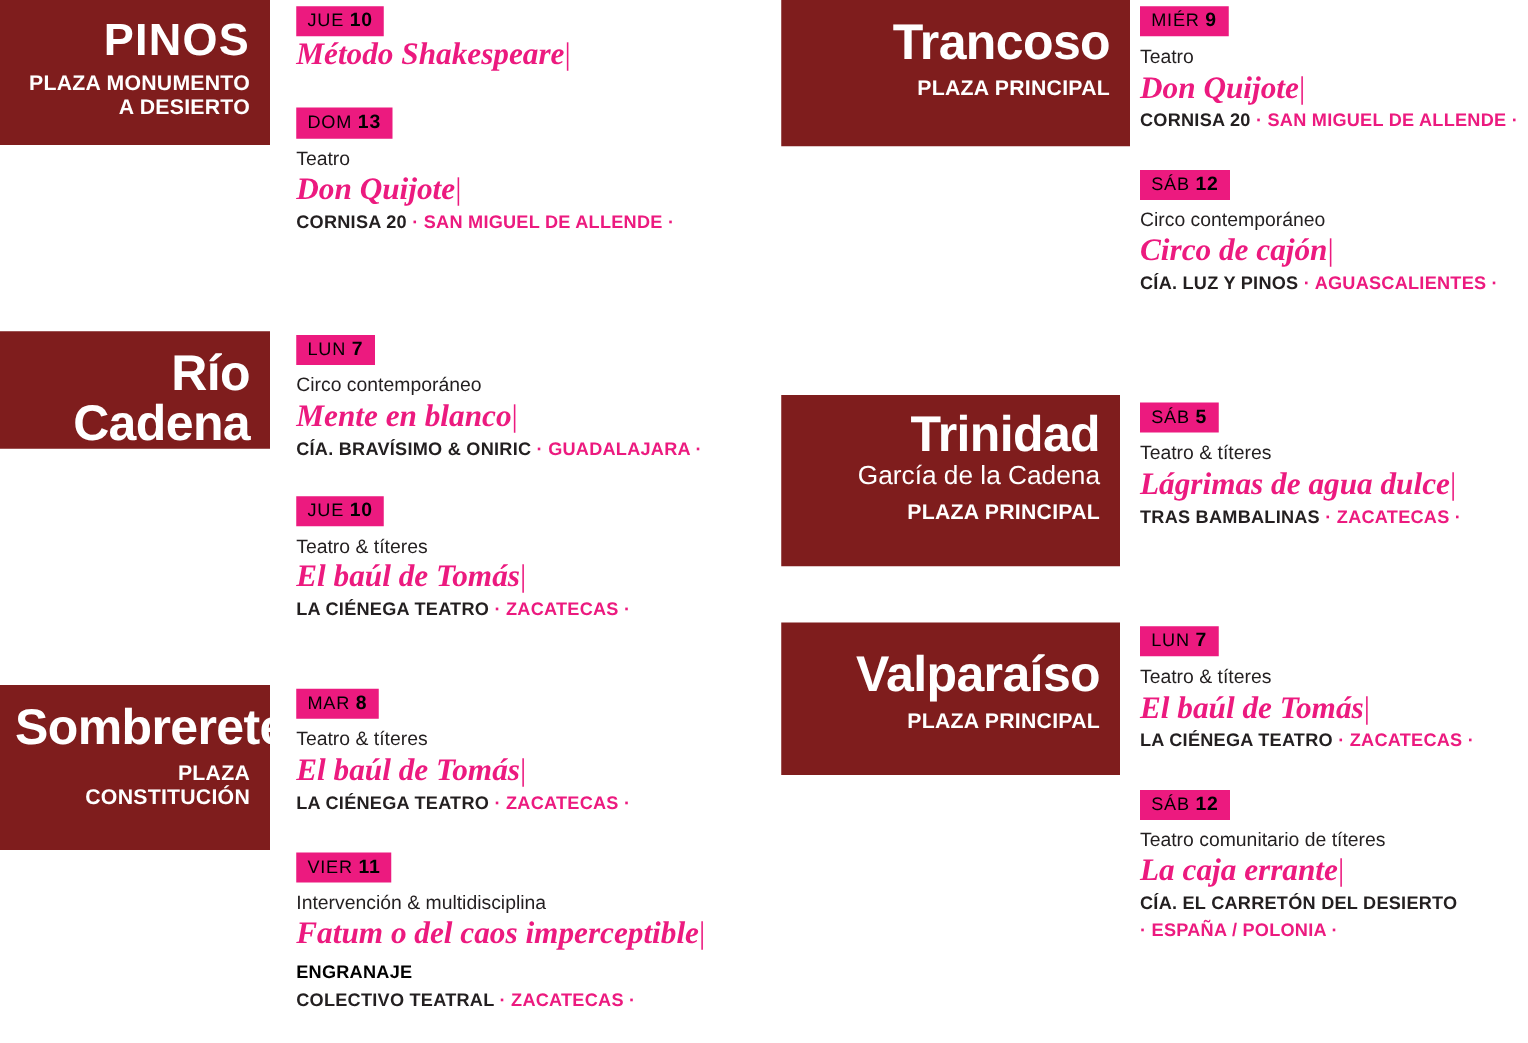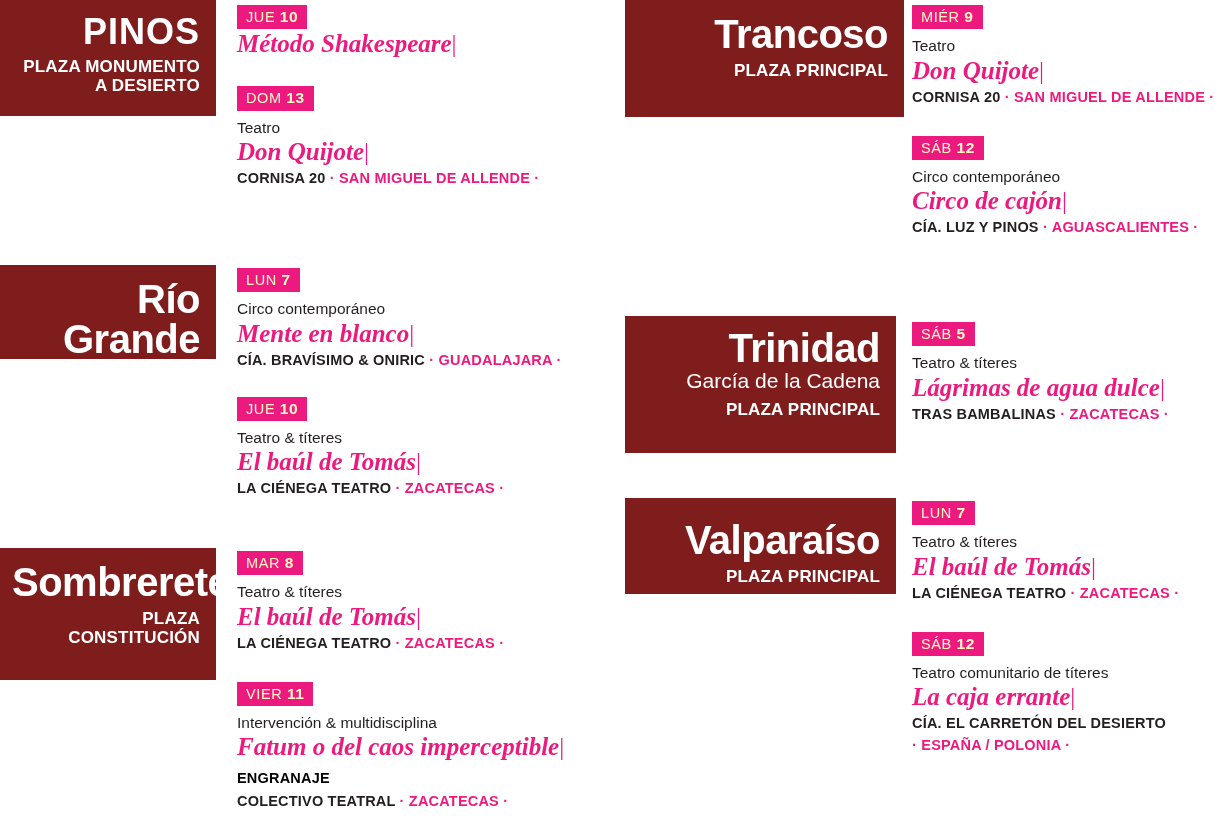--- a/index.html
+++ b/index.html
@@ -74,21 +74,21 @@
   .events {
     position: absolute;
   }
   .event {
     position: relative;
     margin-bottom: 0;
   }
   .date-badge {
     display: inline-block;
     background: #ec1a7f;
-    color: #fef9c3;
+    color: #000000;
     font-size: 14.5px;
     font-weight: normal;
     letter-spacing: 0.6px;
     padding: 4px 9px 4px 9px;
     line-height: 1.05;
   }
   .date-badge b {
     font-weight: bold;
     font-size: 15.5px;
   }
@@ -156,21 +156,21 @@
           <span class="date-badge"><span>DOM</span> <b>13</b></span>
           <div class="genre">Teatro</div>
           <div class="title"><span>Don Quijote</span><span class="bar">|</span></div>
           <div class="company"><span>CORNISA 20</span> <span class="dot">·</span> <span class="origin">SAN MIGUEL DE ALLENDE</span> <span class="dot">·</span></div>
         </div>
       </div>
     </div>
 
     <div class="venue-block" style="left:0; top:265px;">
       <div class="venue-head" style="left:0; top:0; width:216px; height:94px;">
-        <span class="venue-name big">Río Grande</span>
+        <span class="venue-name big">Río Cadena</span>
         <span class="venue-place">PLAZA PRINCIPAL</span>
       </div>
       <div class="events" style="left:237px; top:3px; width:360px;">
         <div class="event">
           <span class="date-badge"><span>LUN</span> <b>7</b></span>
           <div class="genre">Circo contemporáneo</div>
           <div class="title"><span>Mente en blanco</span><span class="bar">|</span></div>
           <div class="company"><span>CÍA. BRAVÍSIMO &amp; ONIRIC</span> <span class="dot">·</span> <span class="origin">GUADALAJARA</span> <span class="dot">·</span></div>
         </div>
         <div class="event" style="margin-top:28px;">
@@ -238,21 +238,21 @@
         <div class="event">
           <span class="date-badge"><span>SÁB</span> <b>5</b></span>
           <div class="genre">Teatro &amp; títeres</div>
           <div class="title"><span>Lágrimas de agua dulce</span><span class="bar">|</span></div>
           <div class="company"><span>TRAS BAMBALINAS</span> <span class="dot">·</span> <span class="origin">ZACATECAS</span> <span class="dot">·</span></div>
         </div>
       </div>
     </div>
 
     <div class="venue-block" style="left:14px; top:498px;">
-      <div class="venue-head" style="left:0; top:0; width:271px; height:96px; padding-top:22px;">
+      <div class="venue-head" style="left:0; top:0; width:271px; height:122px; padding-top:22px;">
         <span class="venue-name big">Valparaíso</span>
         <span class="venue-place">PLAZA PRINCIPAL</span>
       </div>
       <div class="events" style="left:287px; top:3px; width:320px;">
         <div class="event">
           <span class="date-badge"><span>LUN</span> <b>7</b></span>
           <div class="genre">Teatro &amp; títeres</div>
           <div class="title"><span>El baúl de Tomás</span><span class="bar">|</span></div>
           <div class="company"><span>LA CIÉNEGA TEATRO</span> <span class="dot">·</span> <span class="origin">ZACATECAS</span> <span class="dot">·</span></div>
         </div>

